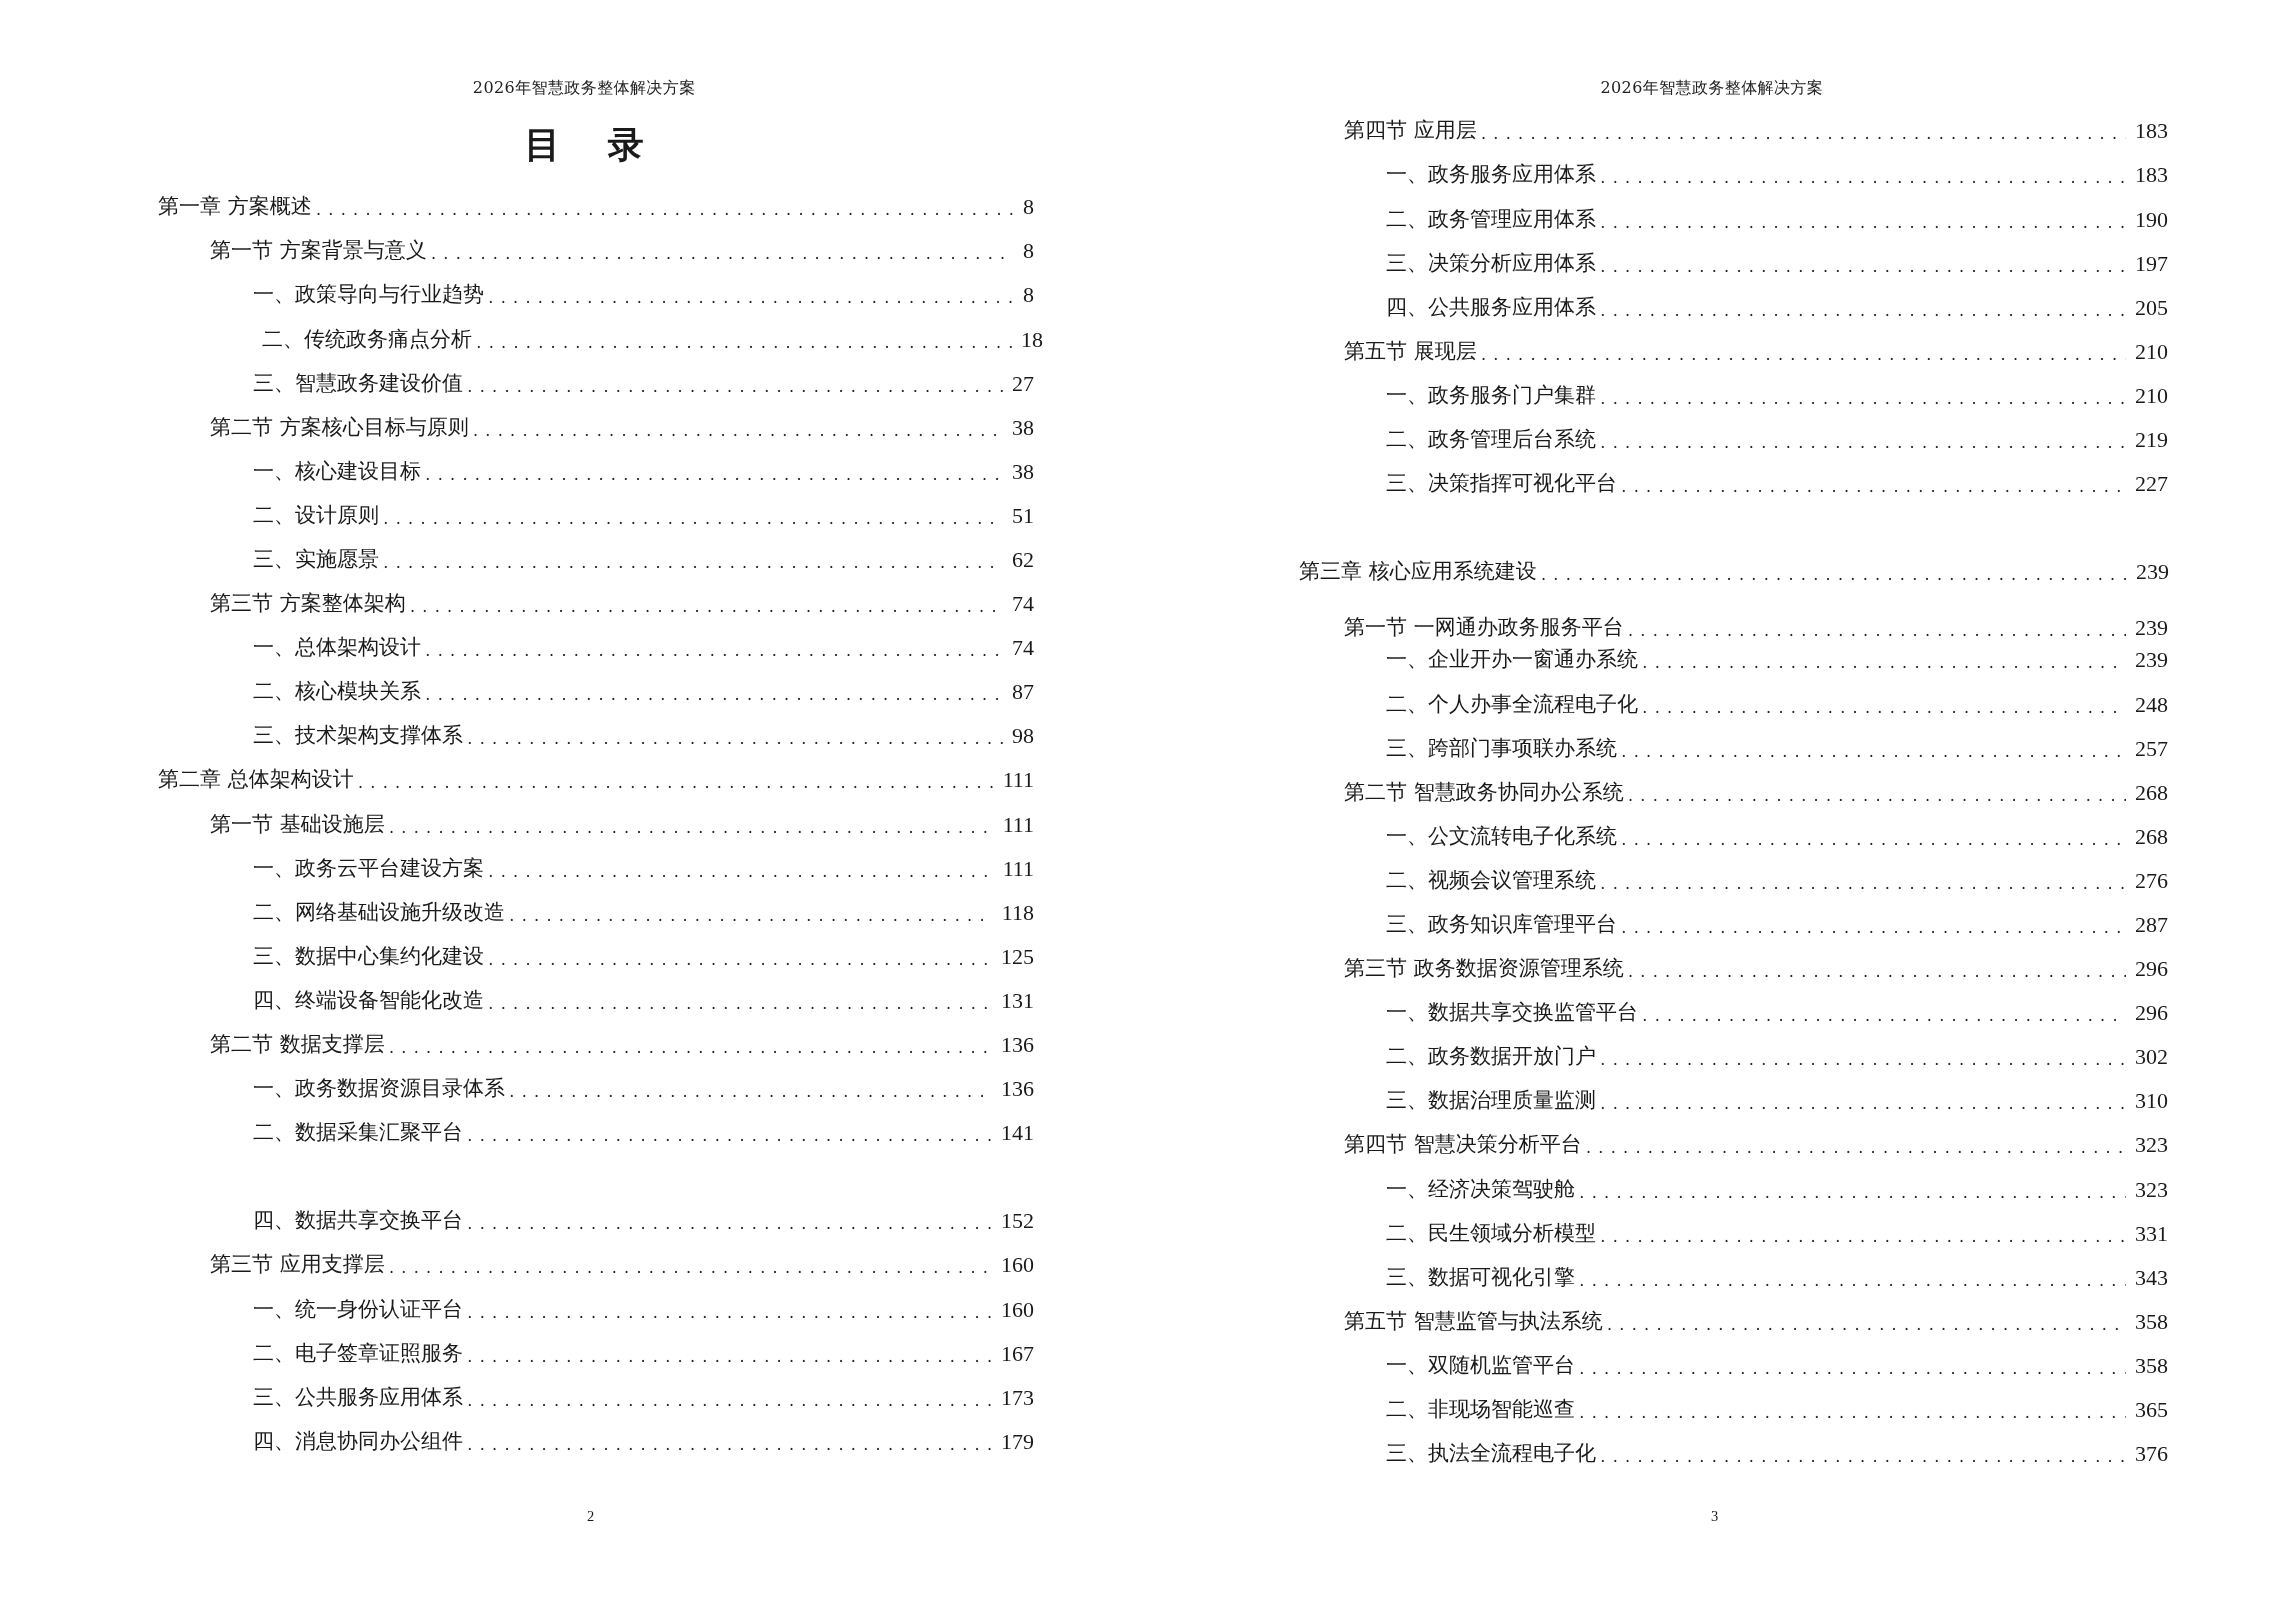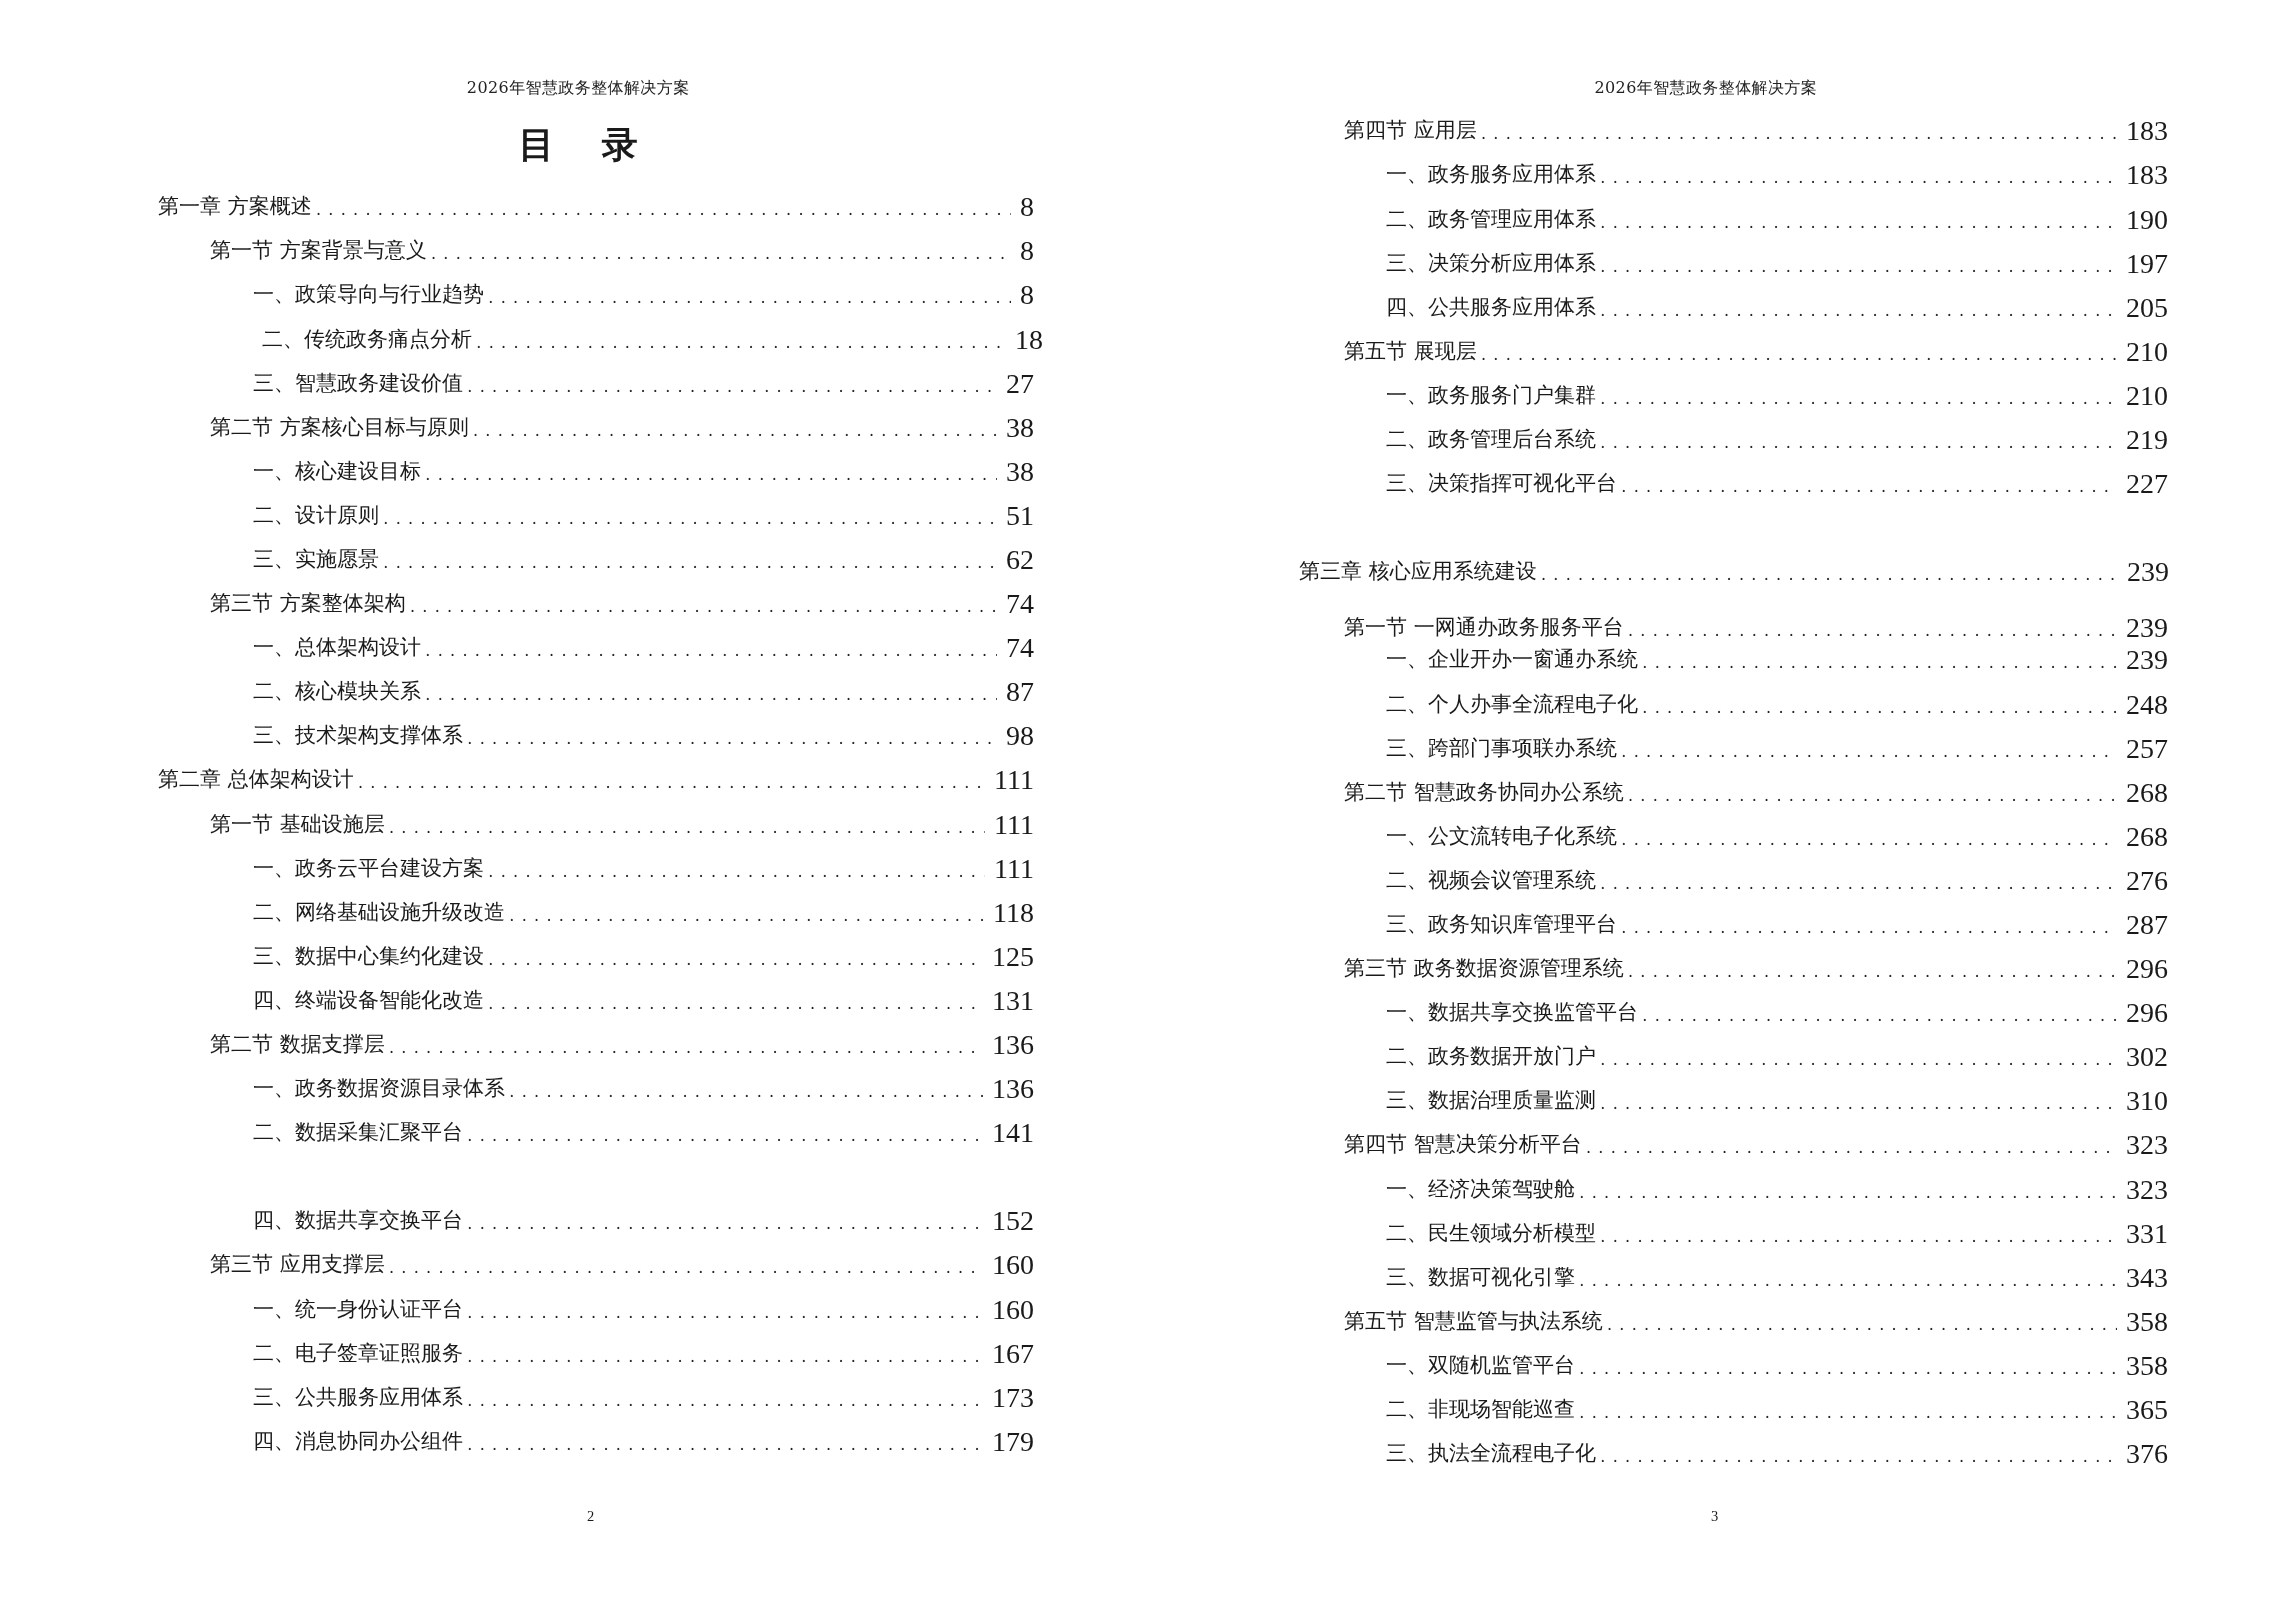--- a/index.html
+++ b/index.html
@@ -1,35 +1,35 @@
 <!DOCTYPE html>
 <html style="font-size:11.6px"><head>
 <meta charset="utf-8">
 <style>
   html, body { margin: 0; padding: 0; background: #ffffff; }
   body { width: 2284px; height: 1623px; position: relative; overflow: hidden;
          font-family: "DejaVu Serif", "Liberation Serif", serif; color: #1a1a1a; }
-  .page { position: absolute; top: 0; width: 1142px; height: 1335px; background: #fff; }
+  .page { position: absolute; top: 0; width: 1142px; height: 1335px; background: #fff; padding-left: 12px; }
   .page.left { left: 0; }
   .page.right { left: 1142px; }
   .running-header { position: absolute; top: 78px; left: 0; width: 100%; text-align: center;
                     font-size: 16px; letter-spacing: 0.4px; color: #222; }
   .page.left .running-header { left: 7.2px; }
   .page.right .running-header { left: -7.2px; }
   .toc-title { position: absolute; top: 121px; left: 0; width: 100%; text-align: center;
                font-size: 36px; font-weight: bold; letter-spacing: 17.3px; padding-left: 17.3px; box-sizing: border-box; }
   .page.left .toc-title { left: 7.2px; }
   .toc-list { position: absolute; left: 0; top: 0; width: 100%; height: 100%; }
   .toc-row { position: absolute; height: 29px; display: flex; align-items: flex-end;
              font-size: 21px; line-height: 29px; white-space: nowrap; }
   .toc-row .label { flex: 0 0 auto; padding-right: 4.3px; }
   .toc-row .leader { flex: 1 1 auto; overflow: hidden; height: 29px; position: relative; }
   .toc-row .leader::before { content: ". . . . . . . . . . . . . . . . . . . . . . . . . . . . . . . . . . . . . . . . . . . . . . . . . . . . . . . . . . . . . . . . . . . . . . . . . . . . . . . . . . . . . . . . . . . . . . . . . . . . . . . . . . . . . . . . . . . . . . . . . . . . . . . . .";
              position: absolute; left: 0; bottom: 0; font-size: 16px; letter-spacing: 1.1px; white-space: nowrap; color: #222; line-height: 22px; }
-  .toc-row .pnum { flex: 0 0 auto; padding-left: 8.7px; font-family: "Liberation Serif", "DejaVu Serif", serif; font-size: 28px; }
+  .toc-row .pnum { flex: 0 0 auto; padding-left: 8.7px; font-family: "Liberation Serif", "DejaVu Serif", serif; font-size: 22px; }
   .page-footer { position: absolute; top: 1508px; font-size: 14.5px; font-family: "Liberation Serif", serif; }
 </style>
 </head>
 <body>
 
 <div class="page left">
   <div class="running-header">2026年智慧政务整体解决方案</div>
   <div class="toc-title">目 录</div>
   <div class="toc-list" id="toc-left">
       <div class="toc-row" style="left: 158px; width: 876px; top: 192px;">

